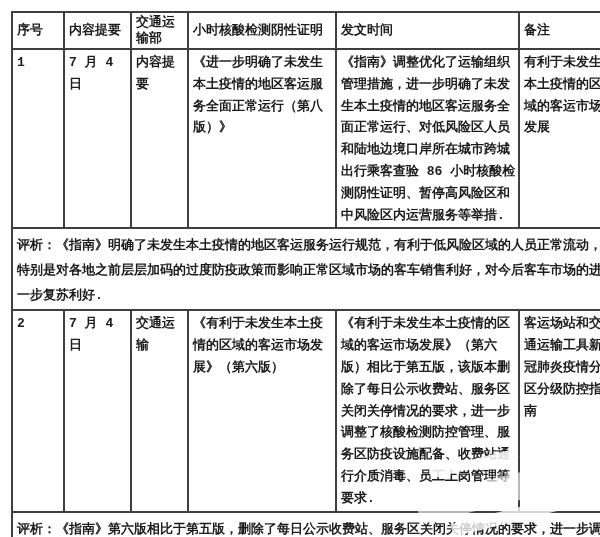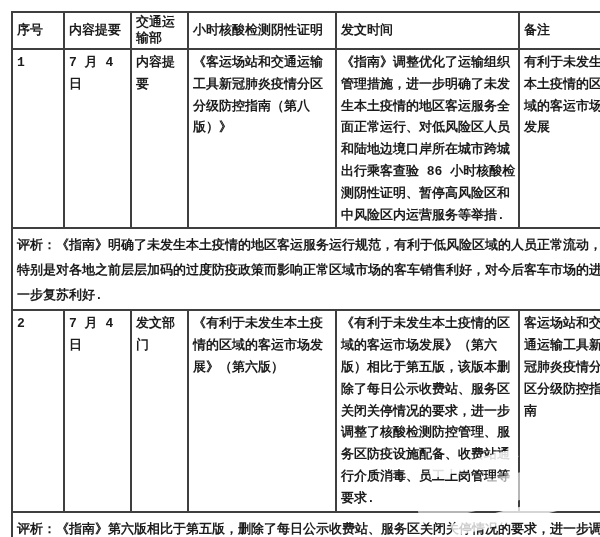--- a/index.html
+++ b/index.html
@@ -56,33 +56,33 @@
         <th>交通运输部</th>
         <th>小时核酸检测阴性证明</th>
         <th>发文时间</th>
         <th>备注</th>
       </tr>
 
       <tr class="row-1">
         <td>1</td>
         <td>7 月 4 日</td>
         <td>内容提要</td>
-        <td>《客运场站和交通运输工具新冠肺炎疫情分区分级防控指南（第八版）》</td>
+        <td>《进一步明确了未发生本土疫情的地区客运服务全面正常运行（第八版）》</td>
         <td>《指南》调整优化了运输组织管理措施，进一步明确了未发生本土疫情的地区客运服务全面正常运行、对低风险区人员和陆地边境口岸所在城市跨城出行乘客查验 86 小时核酸检测阴性证明、暂停高风险区和中风险区内运营服务等举措.</td>
         <td>有利于未发生本土疫情的区域的客运市场发展</td>
       </tr>
 
       <tr class="analysis-row analysis-1">
         <td colspan="6">评析：《指南》明确了未发生本土疫情的地区客运服务运行规范，有利于低风险区域的人员正常流动，特别是对各地之前层层加码的过度防疫政策而影响正常区域市场的客车销售利好，对今后客车市场的进一步复苏利好.</td>
       </tr>
 
       <tr class="row-2">
         <td>2</td>
         <td>7 月 4 日</td>
-        <td>发文部门</td>
+        <td>交通运输</td>
         <td>《有利于未发生本土疫情的区域的客运市场发展》（第六版）</td>
         <td>《有利于未发生本土疫情的区域的客运市场发展》（第六版）相比于第五版，该版本删除了每日公示收费站、服务区关闭关停情况的要求，进一步调整了核酸检测防控管理、服务区防疫设施配备、收费站通行介质消毒、员工上岗管理等要求.</td>
         <td>客运场站和交通运输工具新冠肺炎疫情分区分级防控指南</td>
       </tr>
 
       <tr class="analysis-row analysis-2">
         <td colspan="6">
           <span>评析：《指南》第六版相比于第五版，删除了每日公示收费站、服务区关闭关停情况的要求，进一步调整了核酸检测防控管理、服务区防疫设施配备、收费站通行介质消毒、员工上岗管理等要求. 这提升公路客运服务效率利好，</span>
         </td>
       </tr>

